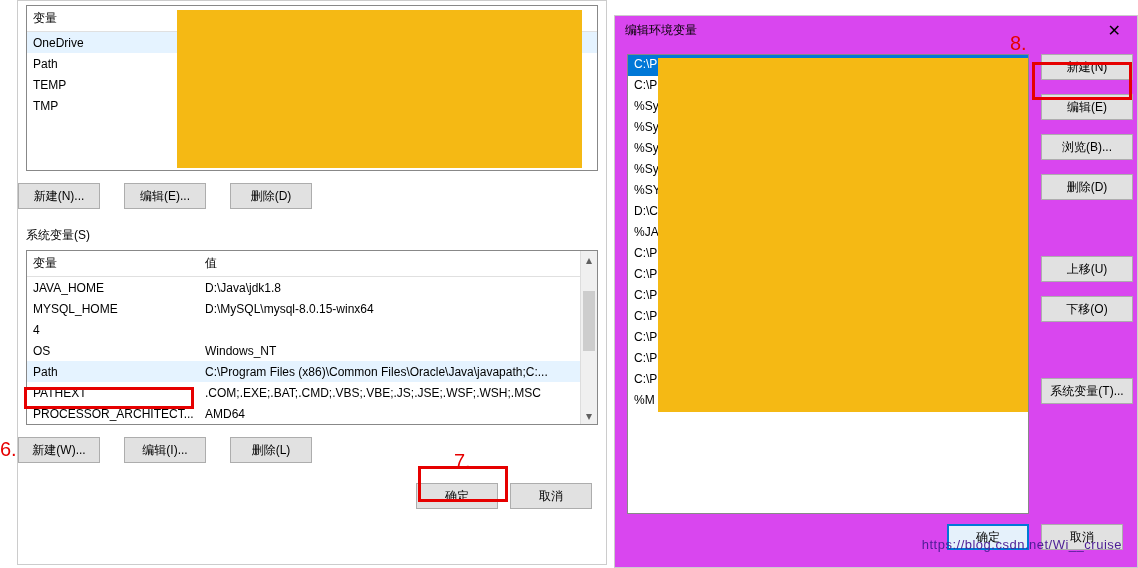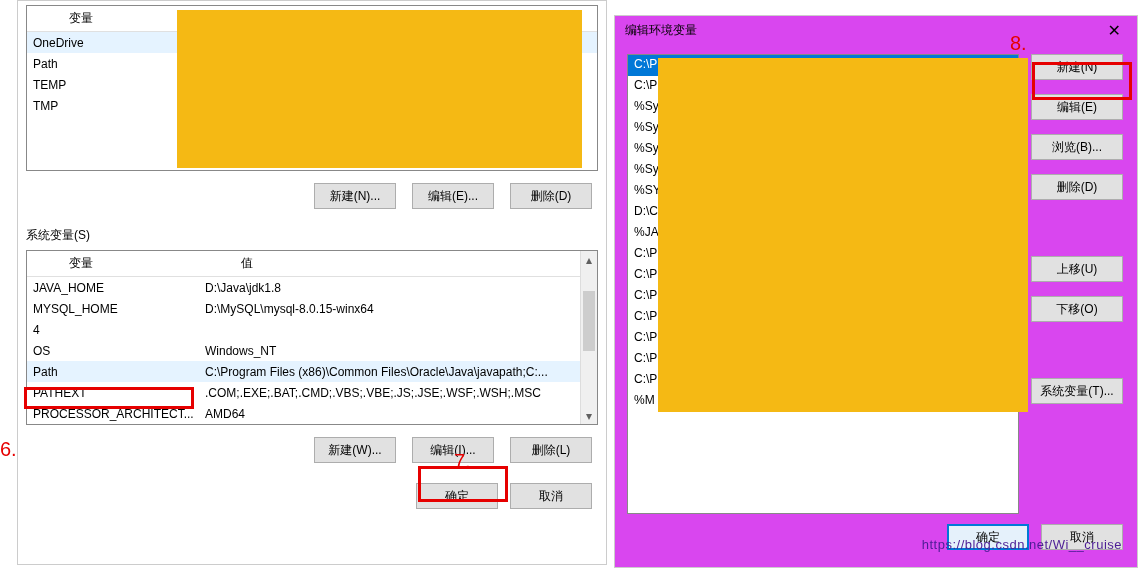--- a/index.html
+++ b/index.html
@@ -3,46 +3,46 @@
 <meta charset="utf-8">
 <style>
 * { box-sizing: border-box; margin: 0; padding: 0; font-family: "Microsoft YaHei", "Segoe UI", sans-serif; font-size: 12px; }
 body { background: #fff; width: 1138px; height: 568px; position: relative; overflow: hidden; }
 
 .left-dialog { position: absolute; left: 17px; top: 0; width: 590px; height: 565px; border: 1px solid #ccc; background: #fff; padding: 0; }
 .right-dialog { position: absolute; left: 614px; top: 15px; width: 524px; height: 553px; border: 1px solid #ccc; background: #d946ef; }
 
 .user-vars-box { margin: 0 8px 0 8px; border: 1px solid #888; background: #fff; height: 166px; position: relative; }
 .var-header { display: flex; background: #fff; border-bottom: 1px solid #e0e0e0; }
-.var-header .col1 { width: 148px; padding: 4px 6px; margin-left: 36px; }
+.var-header .col1 { width: 148px; padding: 4px 6px; }
 .var-header .col2 { flex: 1; padding: 4px 6px; }
 .var-row { display: flex; height: 21px; align-items: center; }
 .var-row .col1 { width: 148px; padding: 2px 6px; }
 .var-row .col2 { flex: 1; padding: 2px 6px; white-space: nowrap; overflow: hidden; text-overflow: ellipsis; }
 .var-row.selected { background: #e5f3ff; }
 
 .mask-yellow { position: absolute; background: #f5b914; }
 
-.btn-row { display: flex; justify-content: flex-end; gap: 16px; padding: 12px 14px 12px 0; }
+.btn-row { display: flex; justify-content: flex-start; gap: 24px; padding: 12px 14px 12px 0; }
 .win-btn { min-width: 82px; height: 26px; background: #e1e1e1; border: 1px solid #adadad; cursor: pointer; text-align: center; }
 
 .sys-label { padding: 6px 8px 6px 8px; }
 .sys-vars-box { margin: 0 8px; border: 1px solid #888; background: #fff; height: 175px; position: relative; display: flex; }
 .sys-scroll { flex: 1; overflow: hidden; }
 .sys-scrollbar { width: 17px; background: #f0f0f0; border-left: 1px solid #ddd; position: relative; }
 .sys-arrow { height: 17px; display:flex; align-items:center; justify-content:center; color:#606060; }
 .sys-thumb { position: absolute; left: 2px; right: 2px; top: 40px; height: 60px; background: #cdcdcd; }
 
 .ok-cancel-row { display:flex; justify-content:flex-end; gap: 12px; padding: 8px 14px 0 0; }
 
 .right-title-row { display:flex; align-items:center; height: 28px; padding: 0 10px; }
 .right-title-row .title { flex:1; }
 .close-x { font-size: 16px; cursor: pointer; padding: 2px 6px; }
 
-.right-body { display:flex; padding: 10px 14px 4px 12px; gap: 12px; }
+.right-body { display:flex; padding: 10px 4px 4px 12px; gap: 12px; }
 .path-list-box { flex:1; border: 1px solid #888; background:#fff; height: 460px; position: relative; }
 .path-item { height: 21px; padding: 2px 6px; white-space: nowrap; overflow: hidden; }
 .path-item.sel { background: #0078d7; color: #fff; }
 
 .right-btns { width: 92px; display:flex; flex-direction:column; gap: 14px; }
 .right-btns .spacer { height: 28px; }
 
 .right-okcancel { display:flex; justify-content:flex-end; gap:12px; padding: 6px 14px 0 0; }
 .win-btn.primary { border: 2px solid #0078d7; background:#e5f1fb; }
 

